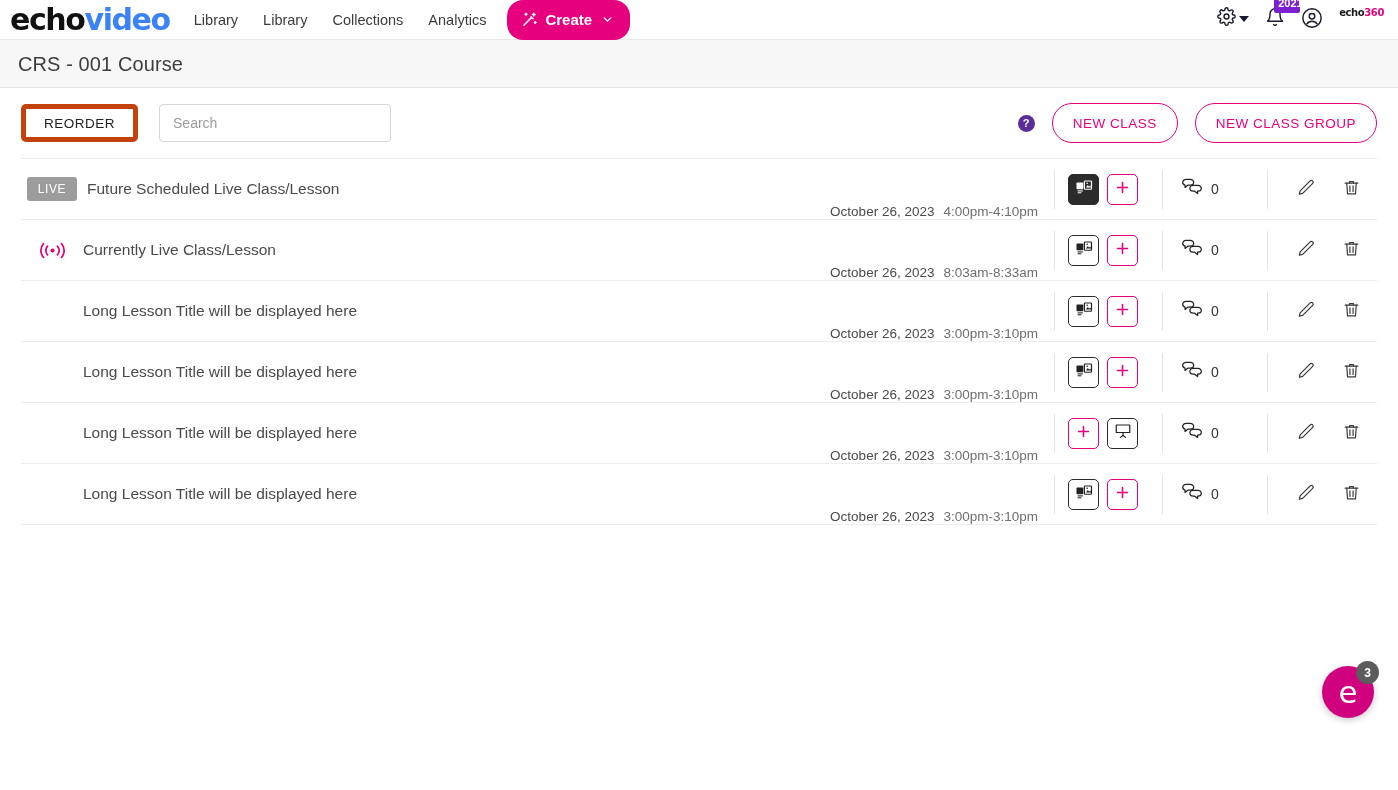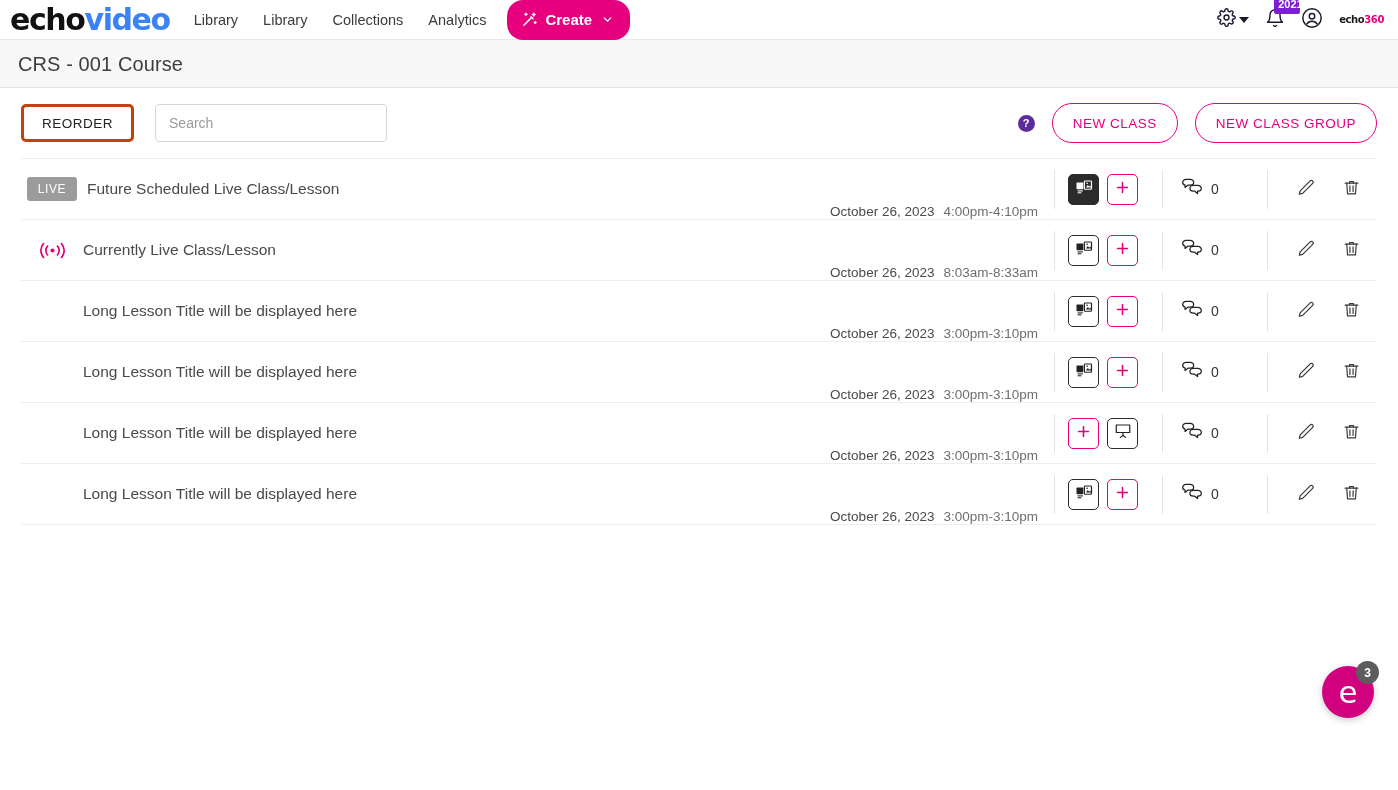--- a/index.html
+++ b/index.html
@@ -60,21 +60,21 @@
     font-weight: 700;
     cursor: pointer;
     font-family: "Liberation Sans", sans-serif;
   }
   .create-btn .wand { display: flex; align-items: center; }
   .create-btn .chev { display: flex; align-items: center; margin-left: 2px; }
 
   .topnav-right {
     margin-left: auto;
     display: flex;
-    align-items: center;
+    align-items: flex-start;
     gap: 16px;
     position: relative;
   }
   .icon-btn {
     background: none;
     border: none;
     cursor: pointer;
     display: flex;
     align-items: center;
     padding: 0;
@@ -166,21 +166,21 @@
   .toolbar {
     height: 70px;
     display: flex;
     align-items: center;
     padding: 0 21px;
     background: #ffffff;
   }
   .reorder-btn {
     height: 38px;
     padding: 0 18px;
-    border: 3px solid #c2410c;
+    border: 5px solid #c2410c;
     border-radius: 5px;
     background: #ffffff;
     font-size: 13.5px;
     letter-spacing: 0.5px;
     color: #222222;
     cursor: pointer;
     font-family: "Liberation Sans", sans-serif;
     font-weight: 400;
   }
   .search-input {

